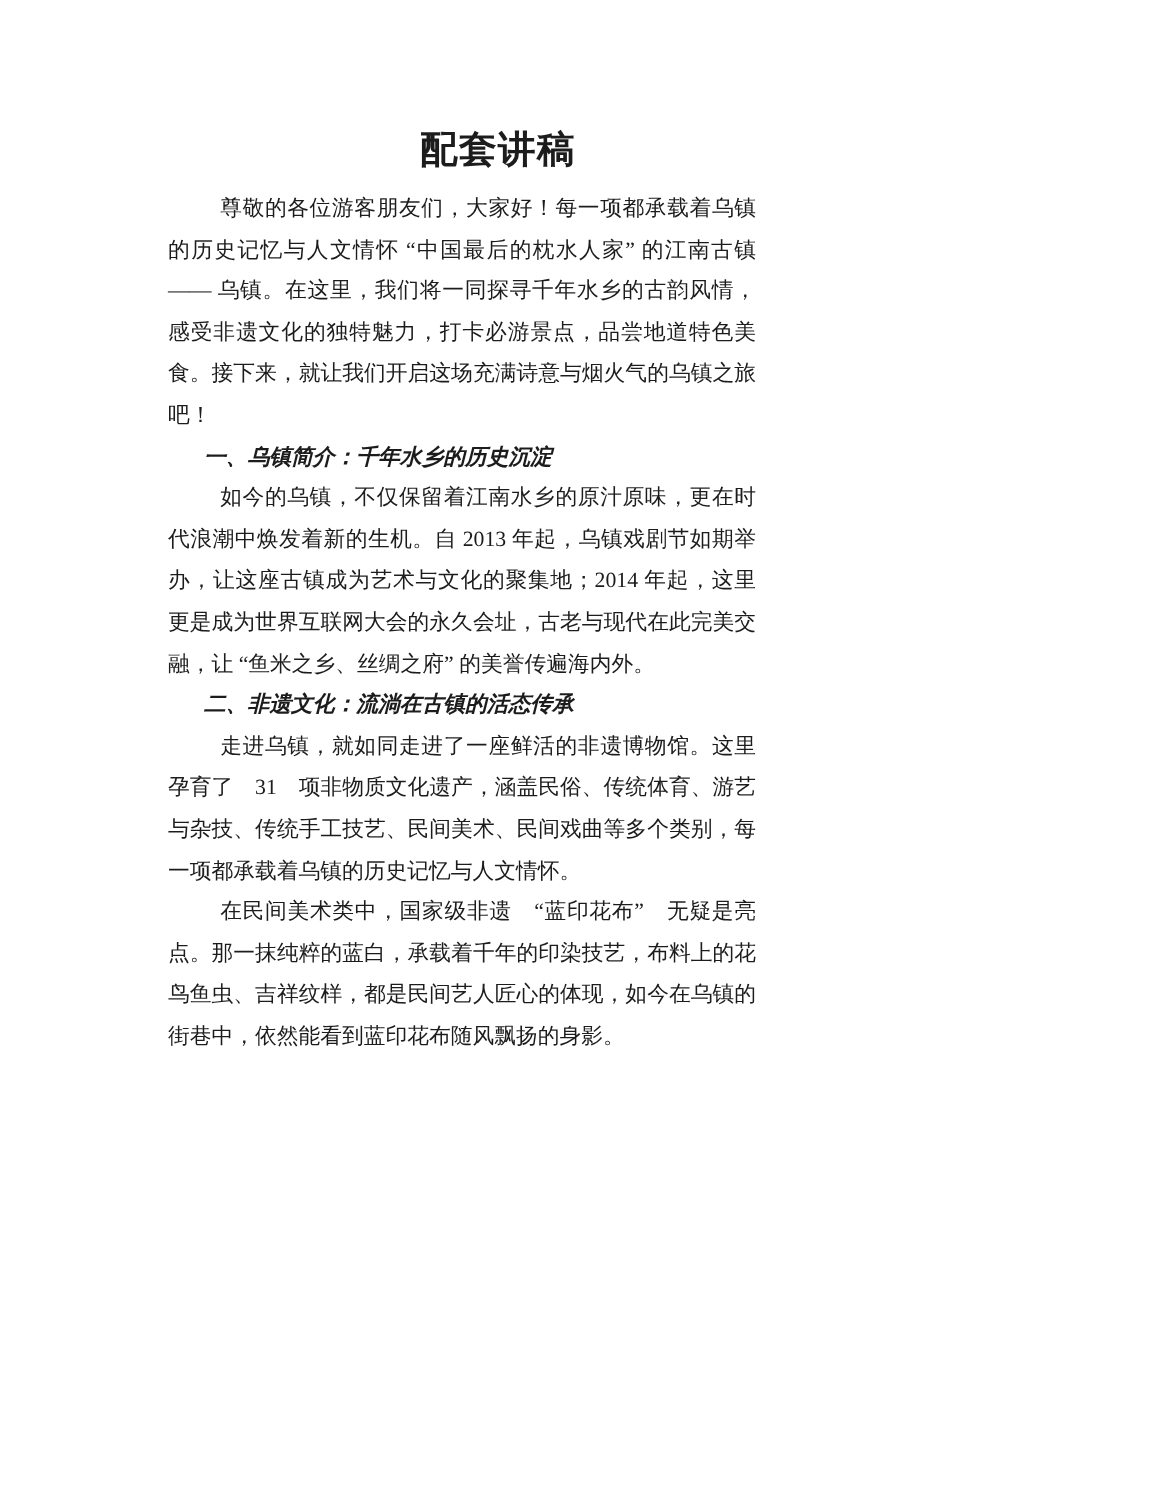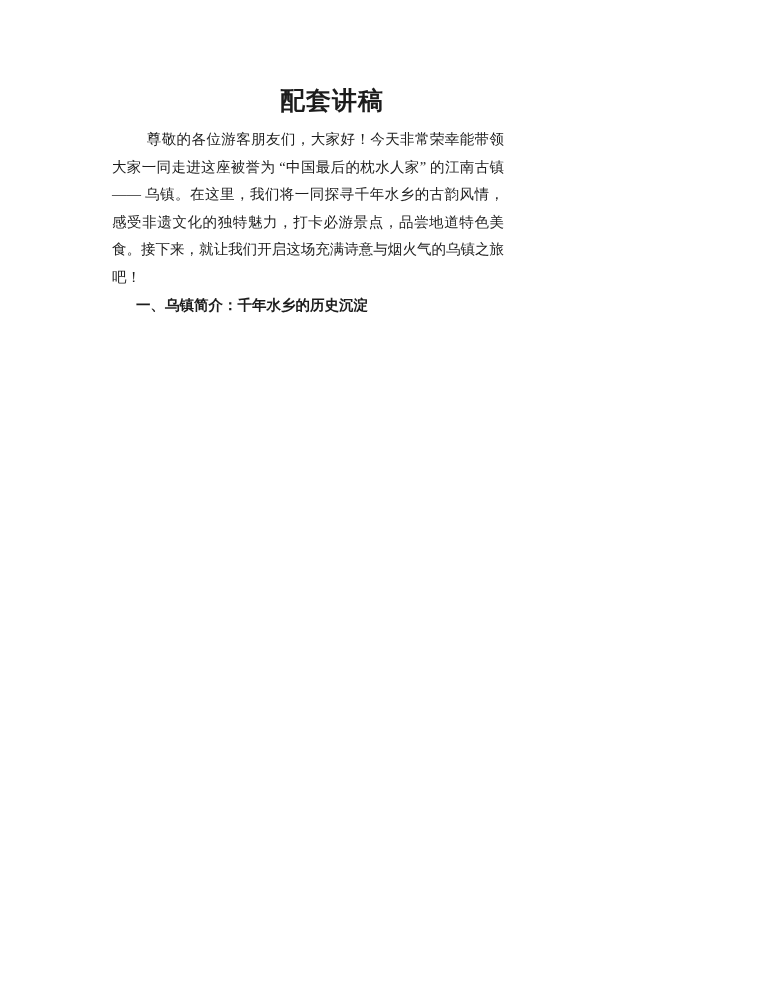--- a/index.html
+++ b/index.html
@@ -37,31 +37,36 @@
     text-justify: inter-character;
     margin: 0;
     word-break: break-all;
   }
   .para {
     text-indent: 2.4em;
   }
   .heading {
     font-weight: bold;
     text-indent: 1.65em;
+    font-style: italic;
   }
 </style>
 </head>
 <body>
 
 <div class="page">
   <div class="doc-title">配套讲稿</div>
 
-  <p class="para">尊敬的各位游客朋友们，大家好！今天非常荣幸能带领大家一同走进这座被誉为 “中国最后的枕水人家” 的江南古镇 —— 乌镇。在这里，我们将一同探寻千年水乡的古韵风情，感受非遗文化的独特魅力，打卡必游景点，品尝地道特色美食。接下来，就让我们开启这场充满诗意与烟火气的乌镇之旅吧！</p>
+  <p class="para">尊敬的各位游客朋友们，大家好！每一项都承载着乌镇的历史记忆与人文情怀 “中国最后的枕水人家” 的江南古镇 —— 乌镇。在这里，我们将一同探寻千年水乡的古韵风情，感受非遗文化的独特魅力，打卡必游景点，品尝地道特色美食。接下来，就让我们开启这场充满诗意与烟火气的乌镇之旅吧！</p>
 
   <h2 class="heading">一、乌镇简介：千年水乡的历史沉淀</h2>
 
 
 
+  <p class="para">如今的乌镇，不仅保留着江南水乡的原汁原味，更在时代浪潮中焕发着新的生机。自 2013 年起，乌镇戏剧节如期举办，让这座古镇成为艺术与文化的聚集地；2014 年起，这里更是成为世界互联网大会的永久会址，古老与现代在此完美交融，让 “鱼米之乡、丝绸之府” 的美誉传遍海内外。</p>
+
+  <h2 class="heading">二、非遗文化：流淌在古镇的活态传承</h2>
+
+  <p class="para">走进乌镇，就如同走进了一座鲜活的非遗博物馆。这里孕育了　31　项非物质文化遗产，涵盖民俗、传统体育、游艺与杂技、传统手工技艺、民间美术、民间戏曲等多个类别，每一项都承载着乌镇的历史记忆与人文情怀。</p>
 
 
-
-
+  <p class="para">在民间美术类中，国家级非遗　“蓝印花布”　无疑是亮点。那一抹纯粹的蓝白，承载着千年的印染技艺，布料上的花鸟鱼虫、吉祥纹样，都是民间艺人匠心的体现，如今在乌镇的街巷中，依然能看到蓝印花布随风飘扬的身影。</p>
 </div>
 
 </body></html>

